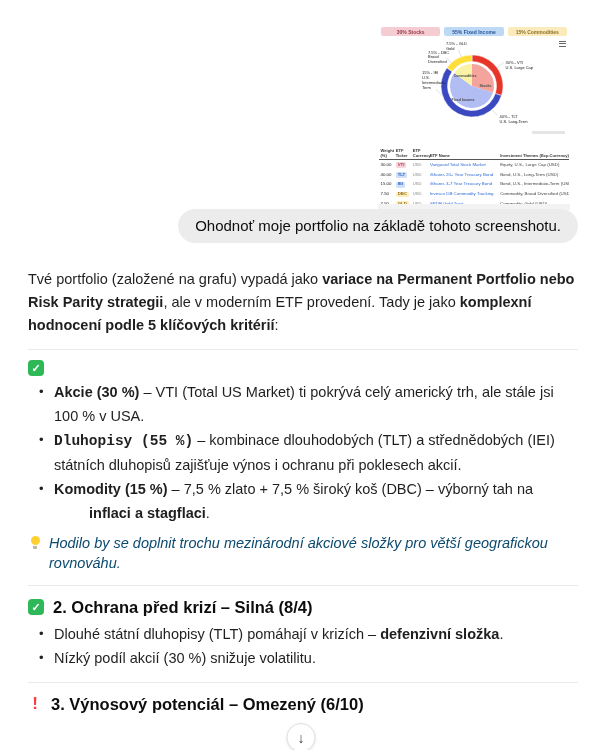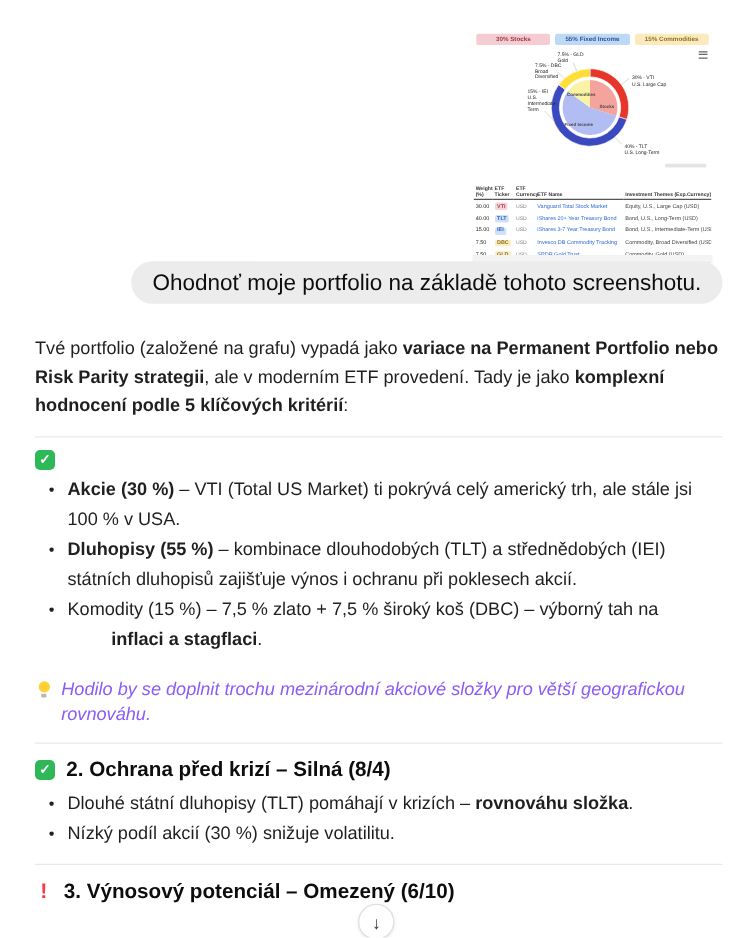--- a/index.html
+++ b/index.html
@@ -29,35 +29,35 @@
   .etf-table td { padding:2px 1.5px; line-height:1.1; white-space:nowrap; overflow:hidden; }
   .etf-table tr.last td { border-bottom:1px solid #b5b5b5; }
   .w-col { width:8%; } .t-col { width:9%; } .c-col { width:9%; } .n-col { width:37%; } .th-col { width:37%; }
   .weight { color:#222; } .cur { color:#888; font-size:4.1px; }
   .etf-name { color:#2e6bd8; } .theme { color:#444; }
   .tk { display:inline-block; padding:0.5px 2px; border-radius:1.5px; font-weight:700; font-size:4.3px; }
   .gray-strip { position:absolute; top:182px; left:0; right:0; height:6px; background:#f3f3f3; }
 
   
   .bubble { position:absolute; top:209px; right:24px; background:#ececec; color:#0d0d0d;
-            border-radius:17px; padding:8px 17px; font-size:18px; line-height:18px; white-space:nowrap; }
+            border-radius:17px; padding:8px 17px; font-size:15px; line-height:18px; white-space:nowrap; }
 
   
   .response { position:absolute; left:28px; top:268px; width:550px; font-size:14.5px; color:#1f1f1f; }
   .intro { margin:0; line-height:23px; }
   .divider { border:none; border-top:1px solid #e9e9e9; margin:12px 0 0 0; }
   h2.crit { display:flex; align-items:center; gap:9px; font-size:16.5px; line-height:22px;
             color:#0d0d0d; margin:10px 0 4px 0; font-weight:700; }
   .check-icon { flex:none; width:16px; height:16px; border-radius:4px; background:#2eb857; color:#fff;
                 font-size:11px; font-weight:700; display:inline-flex; align-items:center; justify-content:center; }
   .excl-icon { flex:none; width:14px; text-align:center; color:#fb3748; font-weight:800; font-size:17px; }
   ul.crit-list { margin:0; padding:0 0 0 26px; list-style:none; }
   ul.crit-list li { position:relative; line-height:24px; margin:0; }
   ul.crit-list li::before { content:"•"; position:absolute; left:-15px; top:0; color:#222; font-size:13px; }
-  .tip { display:flex; gap:9px; margin:18px 0 0 2px; line-height:20px; font-style:italic; color:#8b5cf6; }
+  .tip { display:flex; gap:9px; margin:8px 0 0 2px; line-height:20px; font-style:italic; color:#0c4a6e; }
   .bulb { width:10px; height:14px; position:relative; flex:none; margin-top:3px; }
   .bulb::before { content:""; position:absolute; top:0; left:0.5px; width:9px; height:9px;
                   border-radius:50%; background:#ffcf33; }
   .bulb::after { content:""; position:absolute; top:9.5px; left:3px; width:4px; height:3.5px;
                  background:#bdb7a8; border-radius:0 0 1px 1px; }
 
   
   .scroll-btn { position:absolute; left:50%; transform:translateX(-50%); top:723px; width:27px; height:27px;
                 border-radius:50%; background:#fff; border:1px solid #e0e0e0; box-shadow:0 1px 3px rgba(0,0,0,.10);
                 display:flex; align-items:center; justify-content:center; font-size:14px; color:#3c3c3c; cursor:pointer; }
@@ -184,36 +184,36 @@
 <div class="response">
   <p class="intro"><span>Tvé portfolio (založené na grafu) vypadá jako </span><span style="font-weight: 700;">variace na Permanent Portfolio nebo Risk Parity strategii</span><span>, ale v moderním ETF provedení. Tady je jako </span><span style="font-weight: 700;">komplexní hodnocení podle 5 klíčových kritérií</span><span>:</span></p>
 
   <hr class="divider">
 
   <h2 class="crit">
     <span class="check-icon">✓</span>
   </h2>
   <ul class="crit-list">
     <li><span style="font-weight: 700; text-align: center;">Akcie (30 %)</span><span> – VTI (Total US Market) ti pokrývá celý americký trh, ale stále jsi 100 % v USA.</span></li>
-    <li><span style="font-weight: 700;">Dluhopisy (55 %)</span><span> – kombinace dlouhodobých (TLT) a střednědobých (IEI) státních dluhopisů zajišťuje výnos i ochranu při poklesech akcií.</span></li>
-    <li><span style="font-weight: 400; margin-top: 20px;">Komodity (15 %)</span><span> – 7,5 % zlato + 7,5 % široký koš (DBC) – výborný tah na </span><span style="font-weight: 700; margin-left: 35px;">inflaci a stagflaci</span><span>.</span></li>
+    <li><span style="font-weight: 700; font-family: Liberation Mono, monospace;">Dluhopisy (55 %)</span><span> – kombinace dlouhodobých (TLT) a střednědobých (IEI) státních dluhopisů zajišťuje výnos i ochranu při poklesech akcií.</span></li>
+    <li><span style="font-weight: 700; margin-top: 20px;">Komodity (15 %)</span><span> – 7,5 % zlato + 7,5 % široký koš (DBC) – výborný tah na </span><span style="font-weight: 700; margin-left: 35px;">inflaci a stagflaci</span><span>.</span></li>
   </ul>
   <div class="tip">
     <span class="bulb"></span>
     <span><span style="font-style: italic;">Hodilo by se doplnit trochu mezinárodní akciové složky pro větší geografickou rovnováhu.</span></span>
   </div>
 
   <hr class="divider">
 
   <h2 class="crit">
     <span class="check-icon">✓</span>
     <span>2. Ochrana před krizí – Silná (8/4)</span>
   </h2>
   <ul class="crit-list">
-    <li><span>Dlouhé státní dluhopisy (TLT) pomáhají v krizích – </span><span style="font-weight: 700;">rovnováhu složka</span><span>.</span></li>
+    <li><span>Dlouhé státní dluhopisy (TLT) pomáhají v krizích – </span><span style="font-weight: 700;">defenzivní složka</span><span>.</span></li>
     <li><span>Nízký podíl akcií (30 %) snižuje volatilitu.</span></li>
   </ul>
 
   <hr class="divider">
 
   <h2 class="crit">
     <span class="excl-icon">!</span>
     <span>3. Výnosový potenciál – Omezený (6/10)</span>
   </h2>
 

